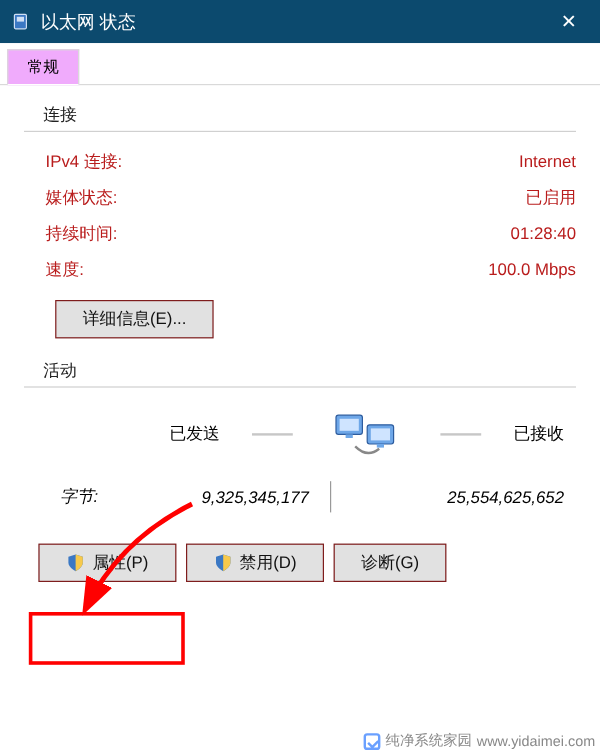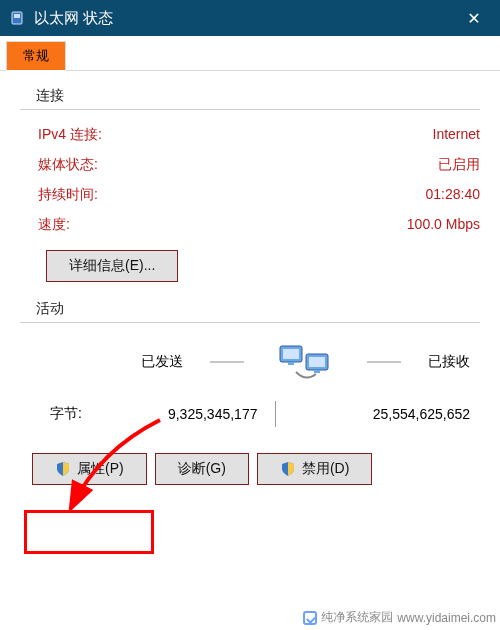--- a/index.html
+++ b/index.html
@@ -47,21 +47,21 @@
     align-items: flex-end;
     padding: 4px 4px 0 6px;
     border-bottom: 1px solid #d9d9d9;
     background: #fff;
   }
   .tab {
     padding: 5px 16px;
     font-size: 13px;
     border: 1px solid #d9d9d9;
     border-bottom: 1px solid #fff;
-    background: #f97316;
+    background: #f0abfc;
     position: relative;
     top: 1px;
   }
   .content {
     padding: 10px 20px 12px 20px;
   }
   .section-title {
     font-size: 14px;
     color: #222;
     margin: 6px 0 2px 16px;
@@ -106,20 +106,21 @@
   .net-icon {
     width: 68px; height: 50px;
     display: flex; align-items: center; justify-content: center;
   }
   .bytes-row {
     display: flex;
     align-items: center;
     justify-content: space-between;
     padding: 10px 10px 10px 30px;
     font-size: 14px;
+    font-style: italic;
   }
   .bytes-row .divider {
     width: 1px; height: 26px; background: #999; margin: 0 18px;
   }
   .bottom-btns {
     display: flex;
     margin: 16px 0 0 12px;
   }
   .highlight-box {
     position: absolute;
@@ -233,31 +234,31 @@
     <div class="btn">
       <span class="shield">
         <svg width="16" height="16" viewBox="0 0 16 16">
             <path d="M8 1 L14 3 V8 C14 12 8 15 8 15 C8 15 2 12 2 8 V3 Z" fill="#3b78c4"></path>
             <path d="M8 1 L14 3 V8 C14 12 8 15 8 15 Z" fill="#f7c94b"></path>
           </svg>
       </span>
       <span>属性(P)</span>
     </div>
     <div class="btn">
-      <span>诊断(G)</span>
-    </div>
-    <div class="btn">
       <span class="shield">
         <svg width="16" height="16" viewBox="0 0 16 16">
             <path d="M8 1 L14 3 V8 C14 12 8 15 8 15 C8 15 2 12 2 8 V3 Z" fill="#3b78c4"></path>
             <path d="M8 1 L14 3 V8 C14 12 8 15 8 15 Z" fill="#f7c94b"></path>
           </svg>
       </span>
       <span>禁用(D)</span>
     </div>
+    <div class="btn">
+      <span>诊断(G)</span>
+    </div>
   </div>
 
 </div>
 
 <div class="highlight-box" style="left:24px; top:510px; width:130px; height:44px;"></div>
 
 <svg class="arrow-overlay" style="left:60px; top:410px;" width="120" height="130">
   <defs>
     <marker id="ah" markerWidth="10" markerHeight="10" refX="6" refY="3" orient="auto">
       <path d="M0,0 L8,3 L0,6 Z" fill="#ff0000"></path>

